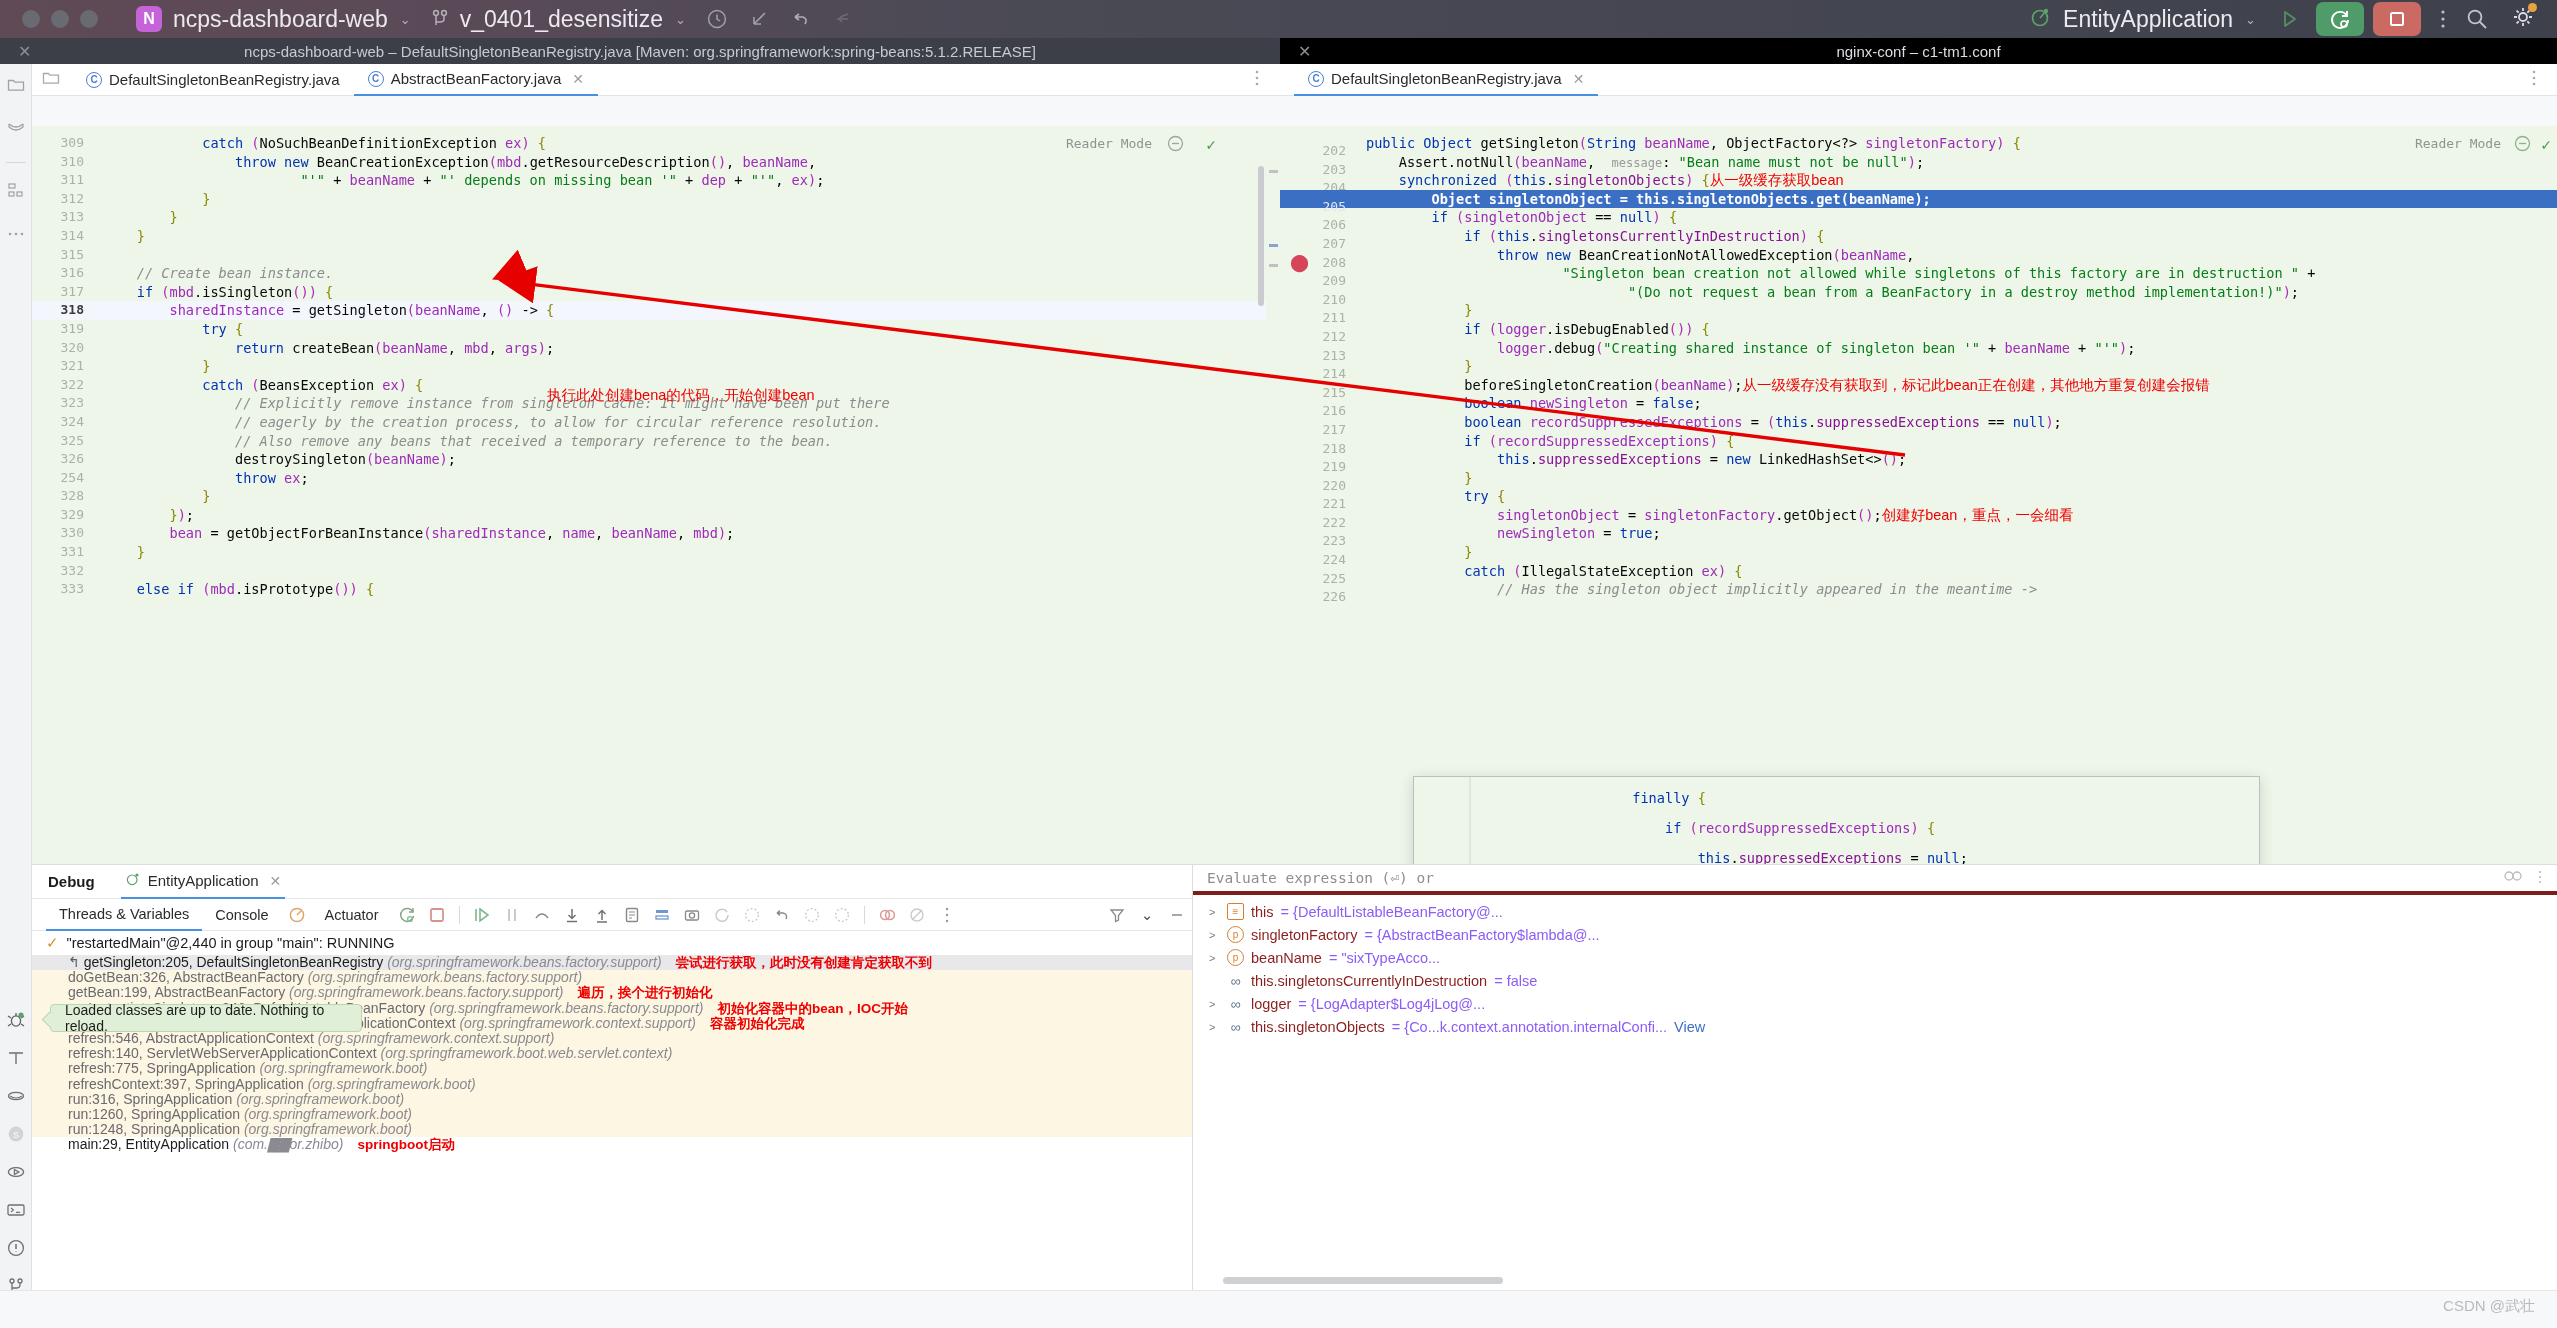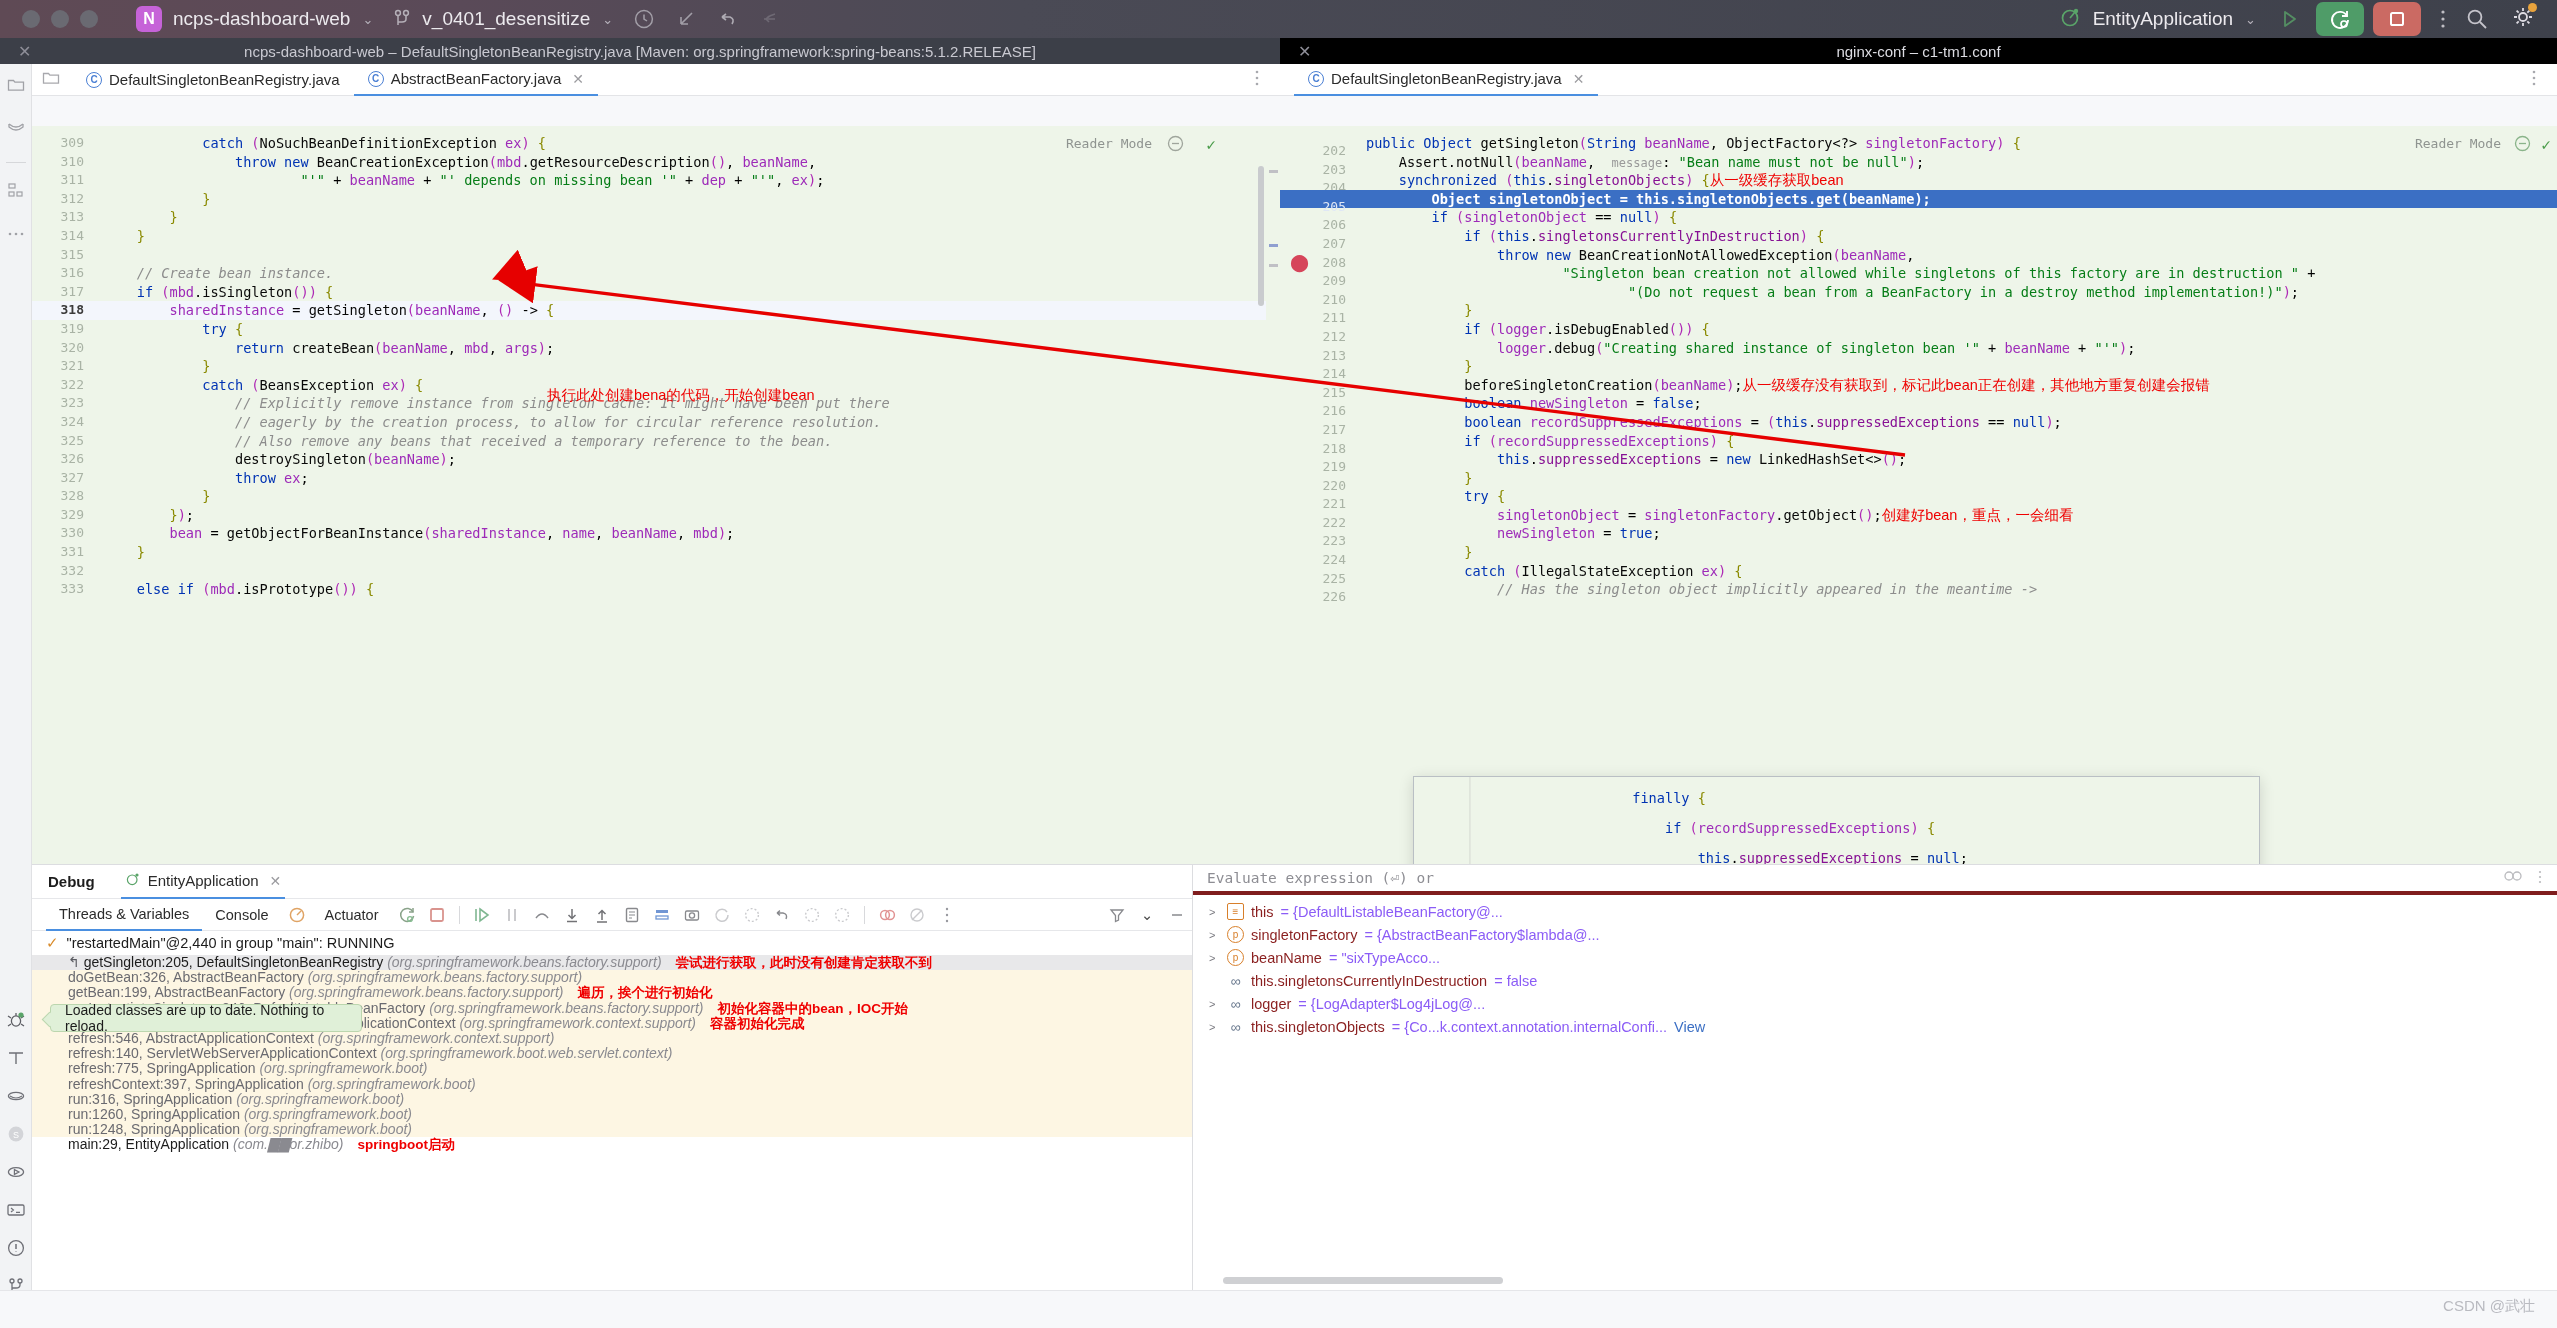--- a/index.html
+++ b/index.html
@@ -17,21 +17,21 @@
     background: linear-gradient(to right, #5f4a55 0%, #5a4a58 18%, #4a4a55 40%, #3e414b 100%);
     display:flex; align-items:center; color:#e6e6ea; font-size:18px;
   }
   .traffic { display:flex; gap:11px; margin-left:22px; }
   .traffic i { width:18px; height:18px; border-radius:50%; background:#6a6a72; display:block; }
   .proj-badge {
     width:26px;height:26px;border-radius:6px;background:#c663d8;color:#fff;
     display:flex;align-items:center;justify-content:center;font-size:16px;font-weight:bold;
     margin-left:38px;
   }
-  .tb-text { margin-left:11px; font-size:19px; color:#eceaee; white-space:nowrap;}
+  .tb-text { margin-left:11px; font-size:23px; color:#eceaee; white-space:nowrap;}
   .caret { margin-left:12px; font-size:13px; color:#b6b2bb; }
   .tb-icon { margin-left:20px; opacity:.78; display:flex; align-items:center; }
   .tb-sep { flex:1; }
   .run-cfg { display:flex; align-items:center; margin-left:auto; }
   .btn-green { width:48px;height:34px;border-radius:7px;background:#4f9c68;display:flex;align-items:center;justify-content:center;margin-left:14px;}
   .btn-red { width:48px;height:34px;border-radius:7px;background:#cb6a63;display:flex;align-items:center;justify-content:center;margin-left:9px;}
   .icon-plain { margin-left:18px; opacity:.85; display:flex; align-items:center;}
   .gearwrap { position:relative; margin-left:22px; margin-right:22px; }
   .gearwrap .dot { position:absolute; right:-2px; top:-2px; width:9px;height:9px;border-radius:50%;background:#e8a33d;}
 
@@ -416,21 +416,21 @@
         <div class="codeline"><span class="gut">317</span><span class="codetext">    <span class="kw">if</span> <span class="prn">(</span><span class="par">mbd</span>.<span class="plain">isSingleton</span><span class="prn">(</span><span class="prn">)</span><span class="prn">)</span> <span class="brk">{</span></span></div>
         <div class="codeline hl"><span class="gut">318</span><span class="codetext">        <span class="par">sharedInstance</span> = <span class="plain">getSingleton</span><span class="prn">(</span><span class="par">beanName</span>, <span class="prn">(</span><span class="prn">)</span> -&gt; <span class="brk">{</span></span></div>
         <div class="codeline"><span class="gut">319</span><span class="codetext">            <span class="kw">try</span> <span class="brk">{</span></span></div>
         <div class="codeline"><span class="gut">320</span><span class="codetext">                <span class="kw">return</span> <span class="plain">createBean</span><span class="prn">(</span><span class="par">beanName</span>, <span class="par">mbd</span>, <span class="par">args</span><span class="prn">)</span>;</span></div>
         <div class="codeline"><span class="gut">321</span><span class="codetext">            <span class="brk">}</span></span></div>
         <div class="codeline"><span class="gut">322</span><span class="codetext">            <span class="kw">catch</span> <span class="prn">(</span><span class="plain">BeansException</span> <span class="par">ex</span><span class="prn">)</span> <span class="brk">{</span></span></div>
         <div class="codeline"><span class="gut">323</span><span class="codetext"><span class="cmt">                // Explicitly remove instance from singleton cache: It might have been put there</span></span></div>
         <div class="codeline"><span class="gut">324</span><span class="codetext"><span class="cmt">                // eagerly by the creation process, to allow for circular reference resolution.</span></span></div>
         <div class="codeline"><span class="gut">325</span><span class="codetext"><span class="cmt">                // Also remove any beans that received a temporary reference to the bean.</span></span></div>
         <div class="codeline"><span class="gut">326</span><span class="codetext">                <span class="plain">destroySingleton</span><span class="prn">(</span><span class="par">beanName</span><span class="prn">)</span>;</span></div>
-        <div class="codeline"><span class="gut">327</span><span class="codetext">                <span class="kw">throw</span> <span class="par">ex</span>;</span></div>
+        <div class="codeline"><span class="gut">254</span><span class="codetext">                <span class="kw">throw</span> <span class="par">ex</span>;</span></div>
         <div class="codeline"><span class="gut">328</span><span class="codetext">            <span class="brk">}</span></span></div>
         <div class="codeline"><span class="gut">329</span><span class="codetext">        <span class="brk">}</span><span class="prn">)</span>;</span></div>
         <div class="codeline"><span class="gut">330</span><span class="codetext">        <span class="par">bean</span> = <span class="plain">getObjectForBeanInstance</span><span class="prn">(</span><span class="par">sharedInstance</span>, <span class="par">name</span>, <span class="par">beanName</span>, <span class="par">mbd</span><span class="prn">)</span>;</span></div>
         <div class="codeline"><span class="gut">331</span><span class="codetext">    <span class="brk">}</span></span></div>
         <div class="codeline"><span class="gut">332</span><span class="codetext"></span></div>
         <div class="codeline"><span class="gut">333</span><span class="codetext">    <span class="kw">else</span> <span class="kw">if</span> <span class="prn">(</span><span class="par">mbd</span>.<span class="plain">isPrototype</span><span class="prn">(</span><span class="prn">)</span><span class="prn">)</span> <span class="brk">{</span></span></div>
       </div>
     <div class="readerchip" style="right:128px; top:10px;">Reader Mode</div>
     <span style="position:absolute;right:96px;top:9px;">
       <svg width="17" height="17" viewBox="0 0 17 17">

